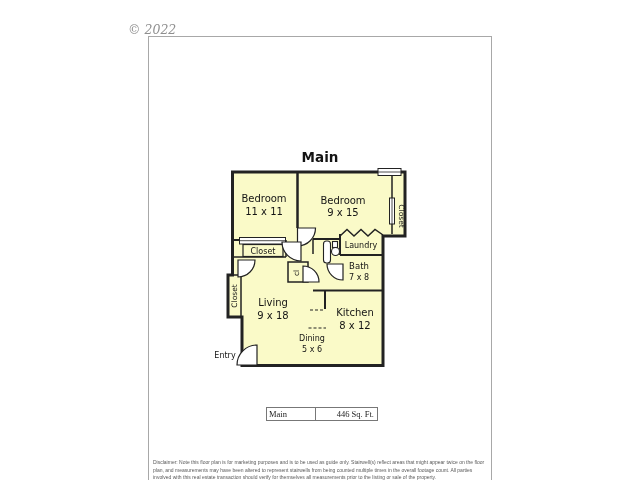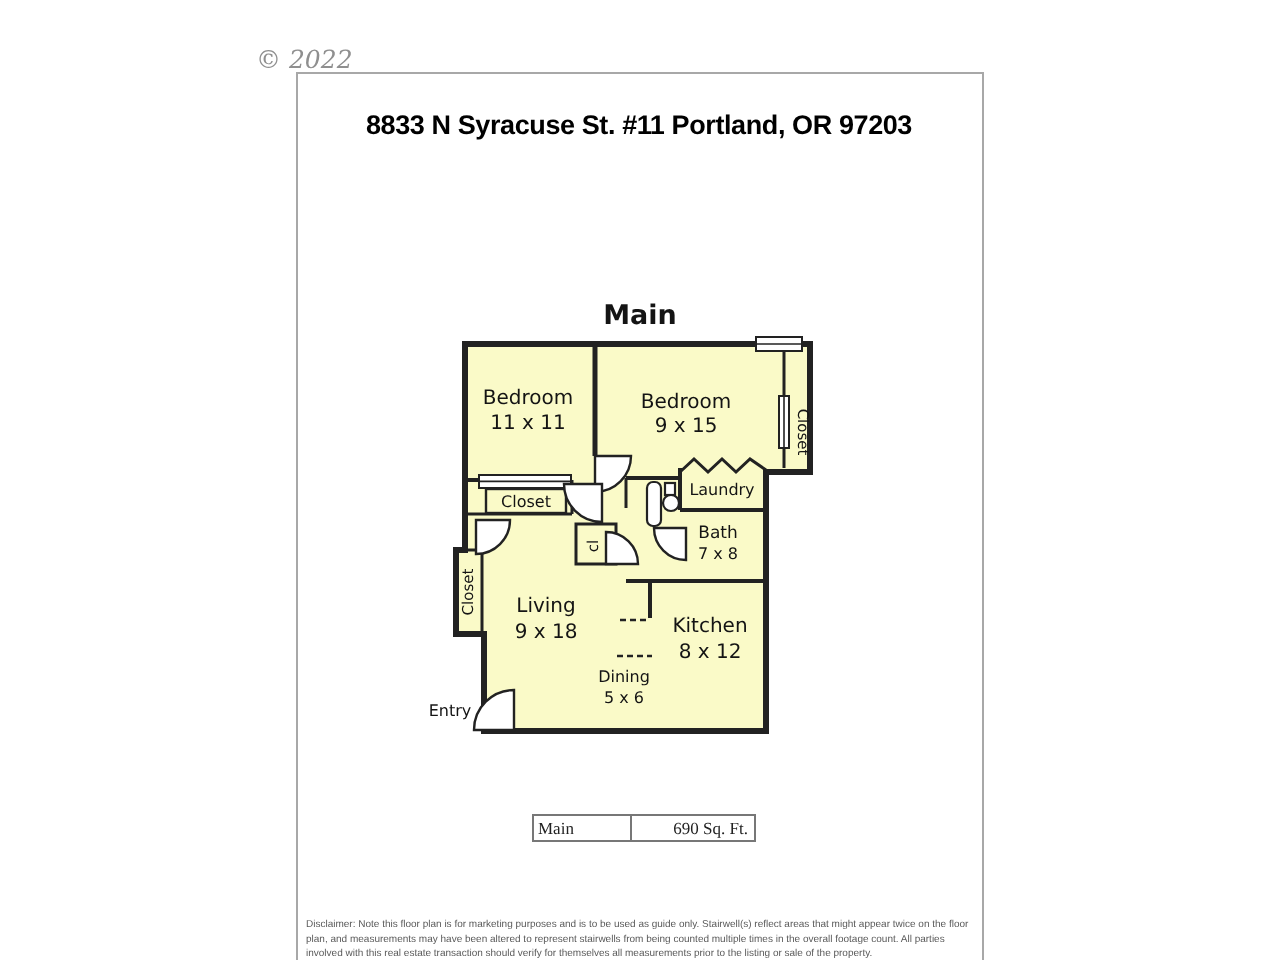--- a/index.html
+++ b/index.html
@@ -28,21 +28,20 @@
 </style>
 </head>
 <body>
 
 <div id="stage">
 
   <div class="copyright">© 2022</div>
 
   <div class="page-frame"></div>
 
-  <div class="header-title">8833 N Syracuse St. #11 Portland, OR 97203</div>
 
   <svg class="plan" width="640" height="480" viewBox="0 0 640 480">
 
     <text x="320" y="140" text-anchor="middle" font-size="13.5" font-weight="bold">Main</text>
 
     <path d="M232.5,150 H405 V214 H383 V343.5 H242 V295 H228 V253 H232.5 Z" fill="#FAFAC8" stroke="#222" stroke-width="3"></path>
 
     <g stroke="#222" fill="none">
       <path d="M297.5,150 V206" stroke-width="2.5"></path>
       <path d="M232.5,218 H286" stroke-width="2"></path>
@@ -107,20 +106,20 @@
       <text x="355" y="294" font-size="10">Kitchen</text>
       <text x="355" y="307" font-size="10">8 x 12</text>
       <text x="312" y="319" font-size="8">Dining</text>
       <text x="312" y="329.5" font-size="8">5 x 6</text>
       <text x="225" y="336" font-size="8">Entry</text>
     </g>
   </svg>
 
   <div class="summary-table">
     <div class="cell-level">Main</div>
-    <div class="cell-area">690 Sq. Ft.</div>
+    <div class="cell-area">446 Sq. Ft.</div>
   </div>
 
   <div class="disclaimer-wrap">
     <div class="disclaimer">Disclaimer: Note this floor plan is for marketing purposes and is to be used as guide only.  Stairwell(s) reflect areas that might appear twice on the floor plan, and measurements may have been altered to represent stairwells from being counted multiple times in the overall footage count.  All parties involved with this real estate transaction should verify for themselves all measurements prior to the listing or sale of the property.</div>
   </div>
 
 </div>
 
 </body></html>

